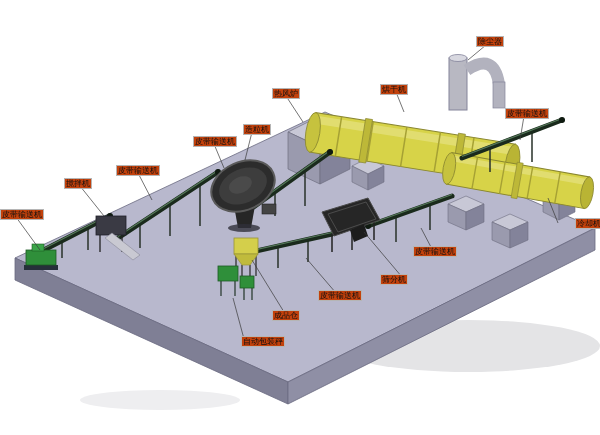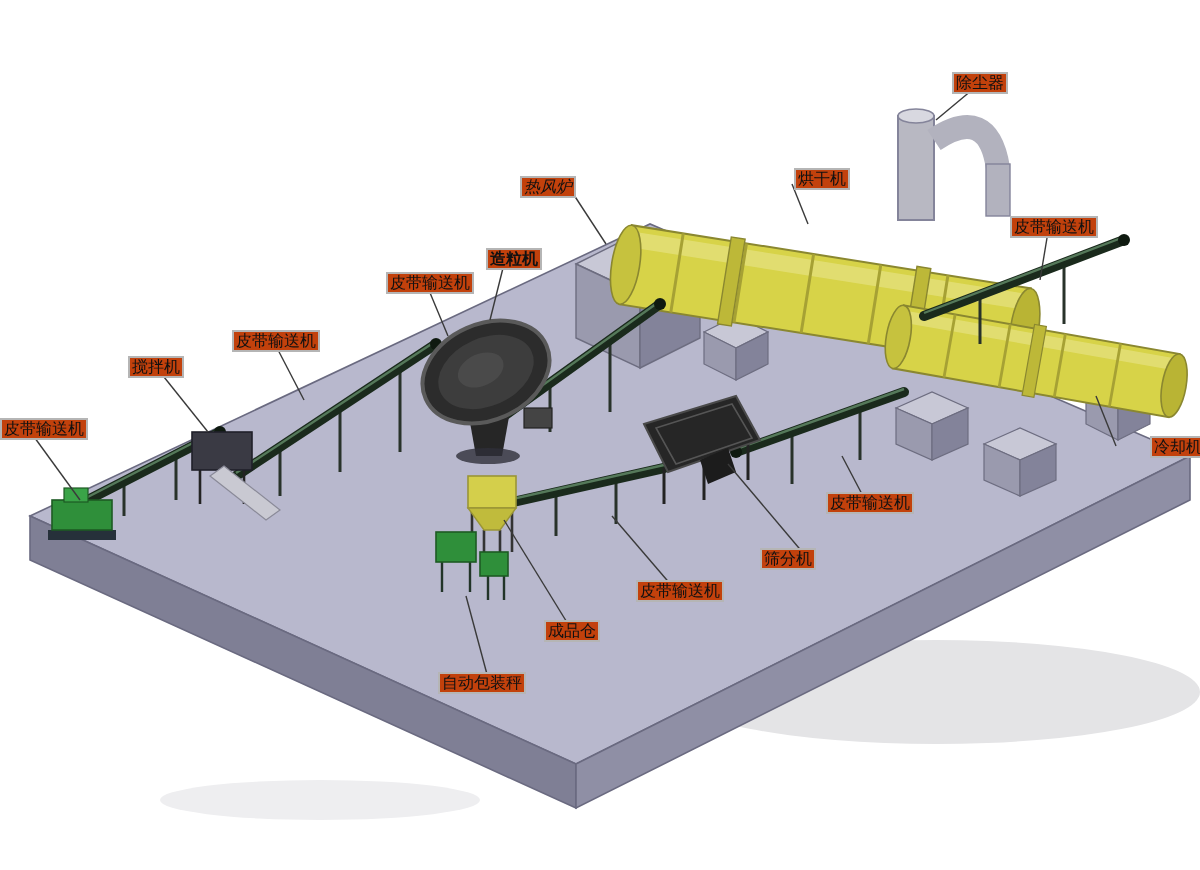--- a/index.html
+++ b/index.html
@@ -180,25 +180,25 @@
       <path d="M336,293 L306,258"></path>
       <path d="M284,312 L252,260"></path>
       <path d="M244,339 L233,298"></path>
     </g>
   </svg>
 
   <div class="lbl" style="left:0px;   top:209px;">皮带输送机</div>
   <div class="lbl" style="left:64px;  top:178px;text-align:center;">搅拌机</div>
   <div class="lbl" style="left:116px; top:165px;">皮带输送机</div>
   <div class="lbl" style="left:193px; top:136px;">皮带输送机</div>
-  <div class="lbl" style="left:243px; top:124px;font-weight:bold;">造粒机</div>
-  <div class="lbl" style="left:260px; top:88px;font-style:italic;">热风炉</div>
-  <div class="lbl" style="left:380px; top:84px;margin-left:17px;">烘干机</div>
+  <div class="lbl" style="left:243px; top:124px;">造粒机</div>
+  <div class="lbl" style="left:272px; top:88px;">热风炉</div>
+  <div class="lbl" style="left:380px; top:84px;">烘干机</div>
   <div class="lbl" style="left:476px; top:36px;">除尘器</div>
   <div class="lbl" style="left:505px; top:108px;">皮带输送机</div>
   <div class="lbl" style="left:575px; top:218px;">冷却机</div>
   <div class="lbl" style="left:413px; top:246px;">皮带输送机</div>
   <div class="lbl" style="left:380px; top:274px;">筛分机</div>
   <div class="lbl" style="left:318px; top:290px;">皮带输送机</div>
   <div class="lbl" style="left:272px; top:310px;">成品仓</div>
-  <div class="lbl" style="left:219px; top:336px;">自动包装秤</div>
+  <div class="lbl" style="left:241px; top:336px;">自动包装秤</div>
 
 </div>
 
 </body></html>

